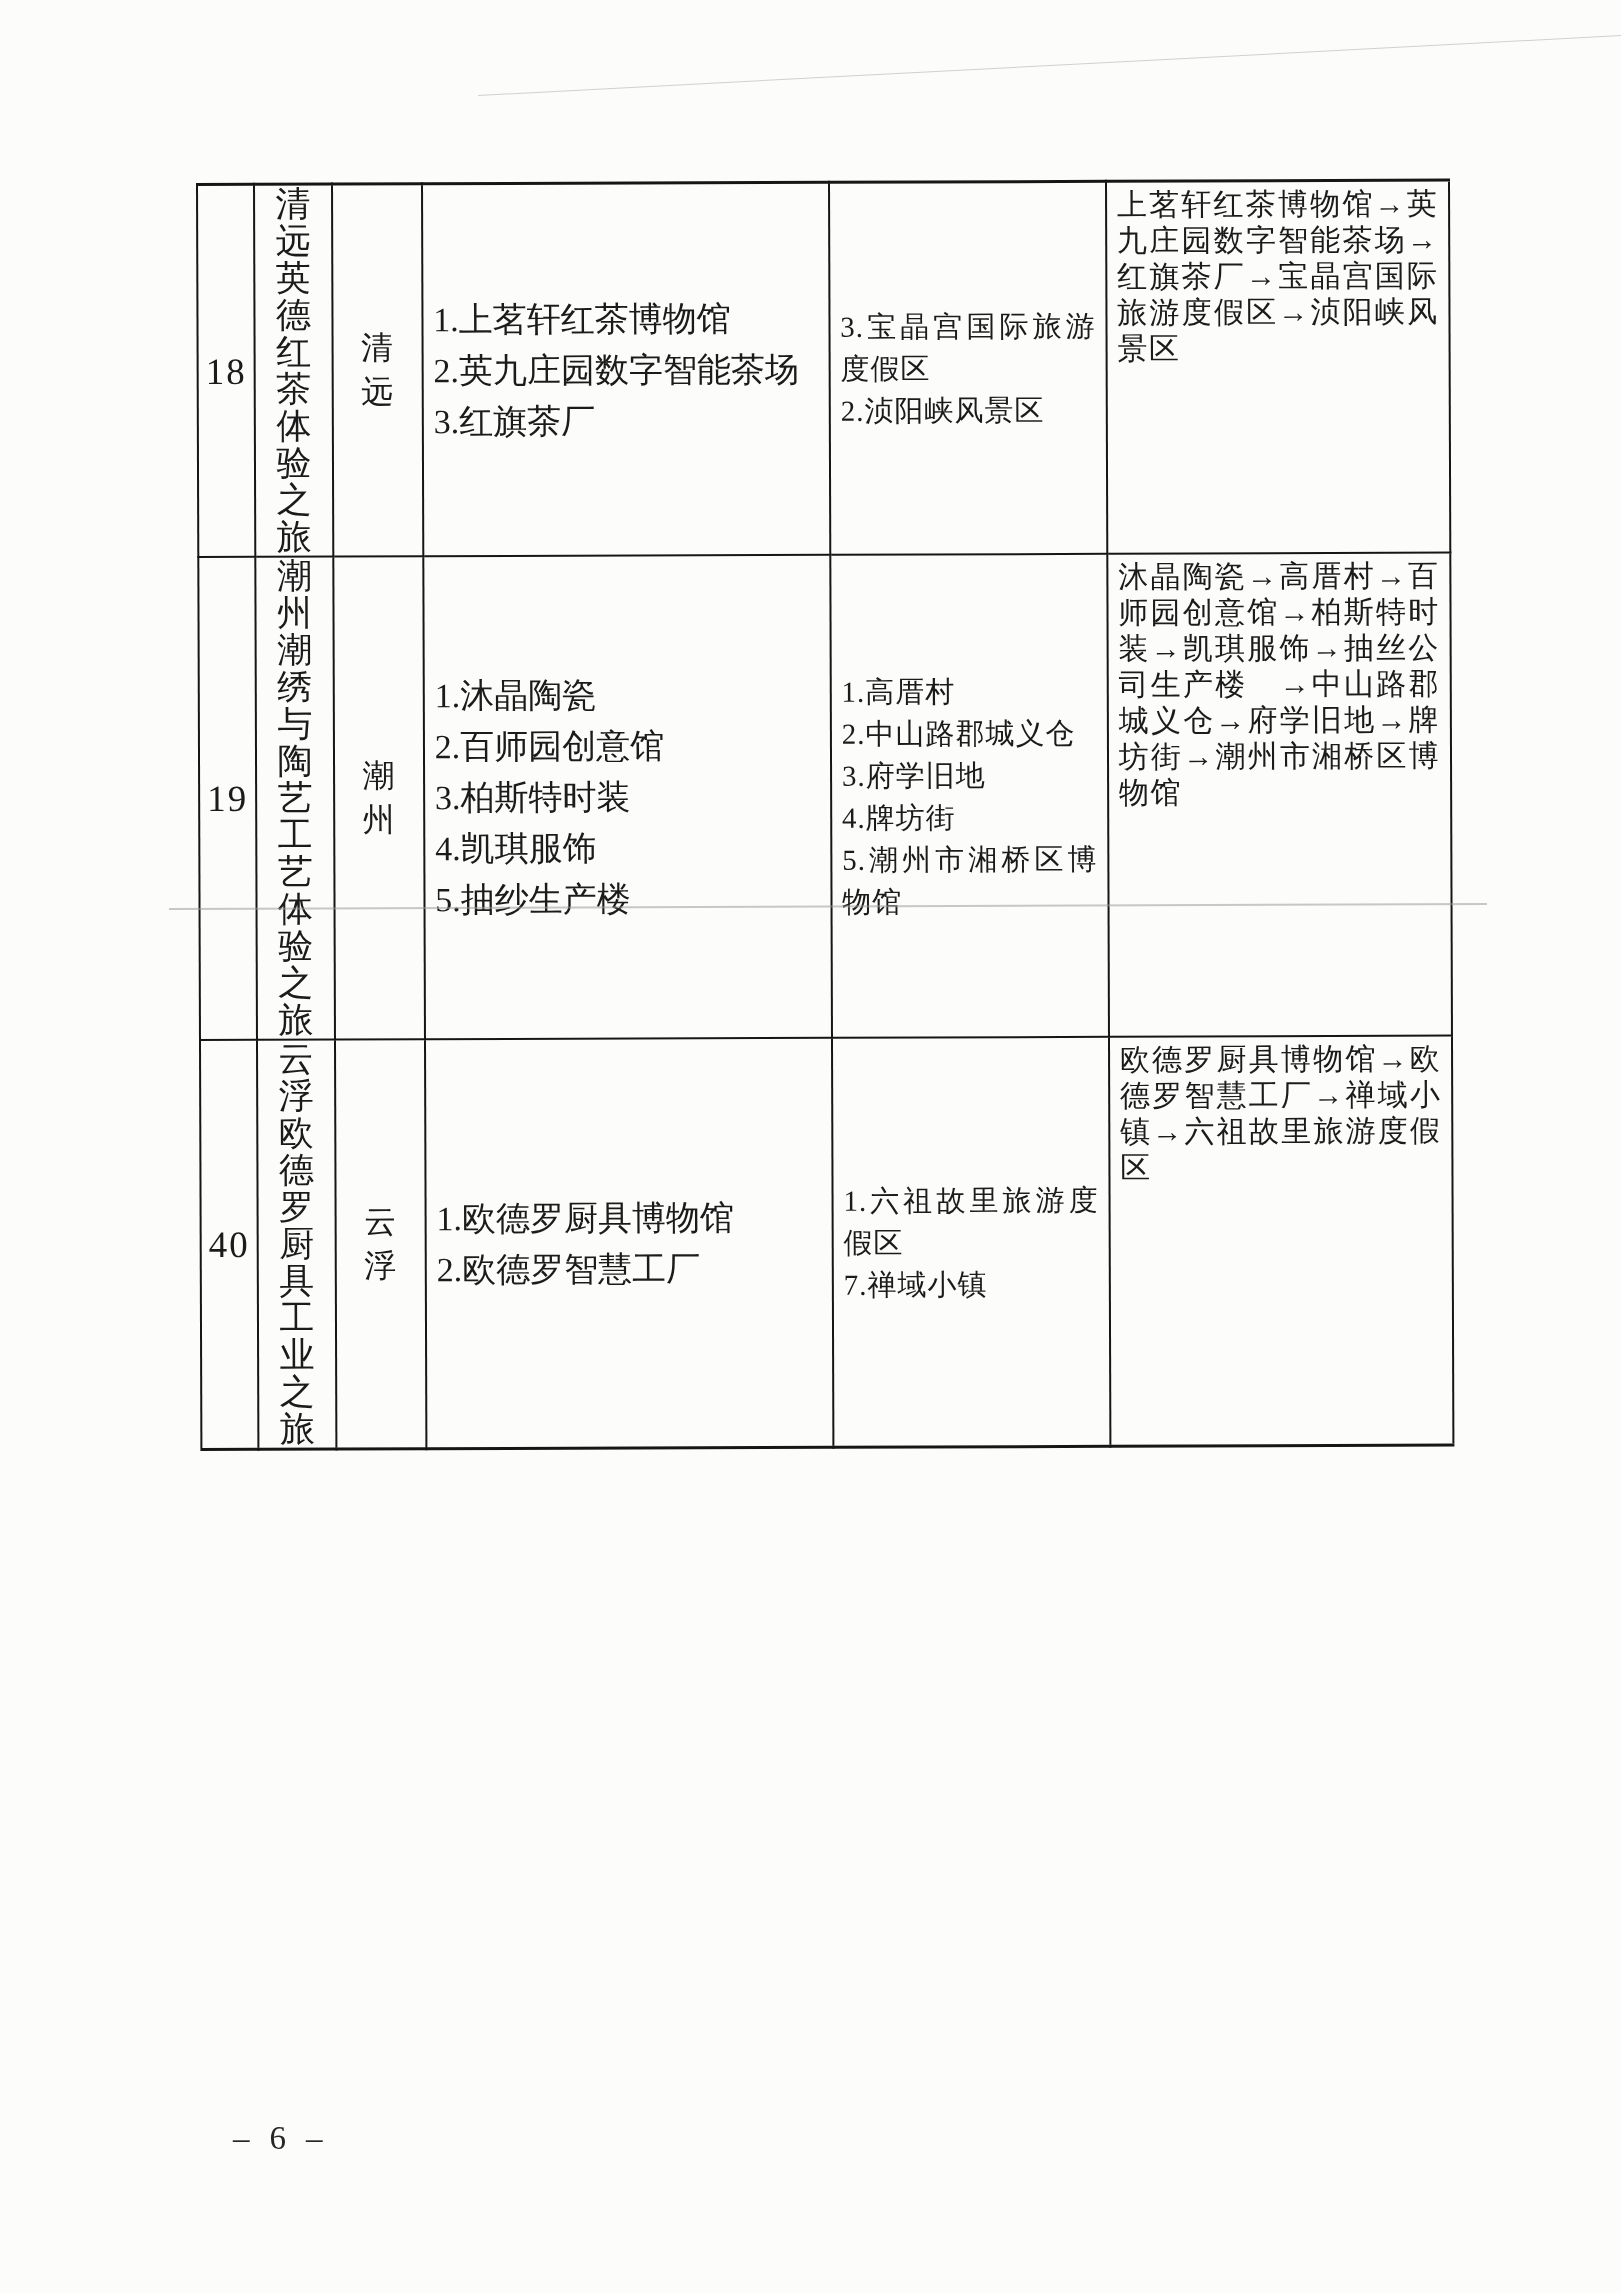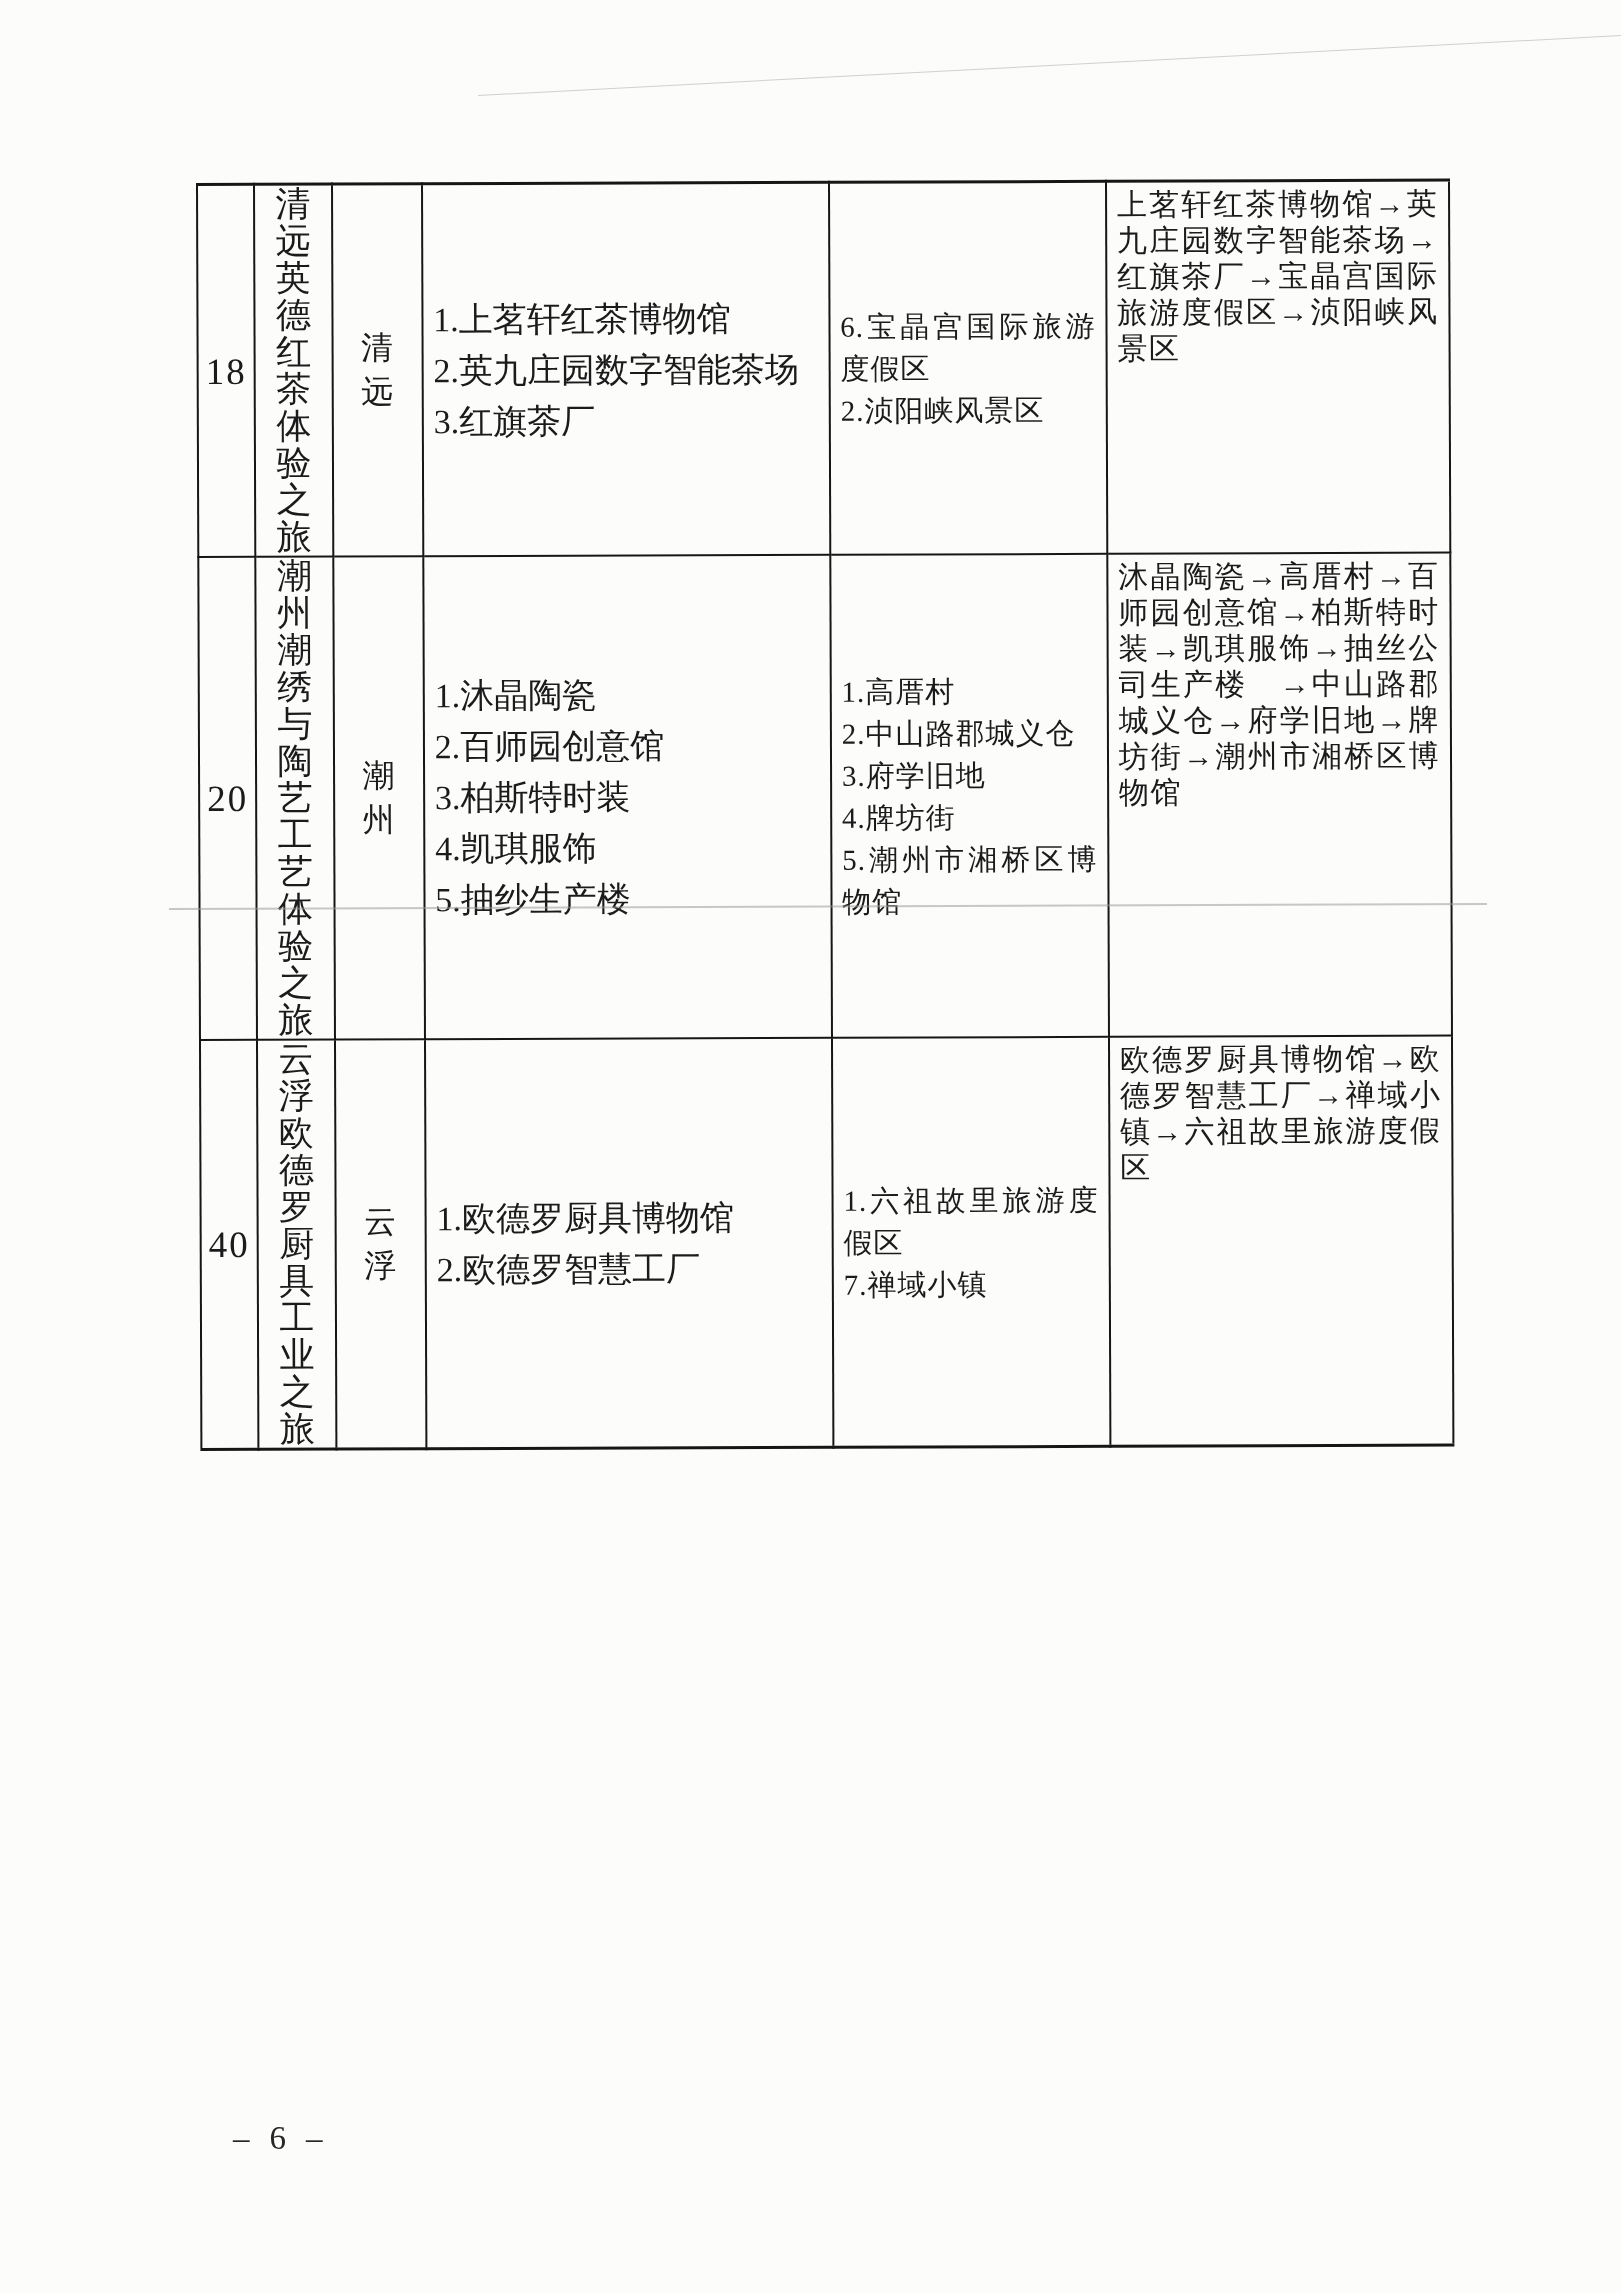--- a/index.html
+++ b/index.html
@@ -88,26 +88,26 @@
           <col style="width:343px">
       </colgroup>
       <tbody>
           <tr class="r18">
         <td class="c-no">18</td>
         <td class="c-theme">清远英德红茶体验之旅</td>
         <td class="c-city">清远</td>
         <td class="c-spots">1.上茗轩红茶博物馆
 2.英九庄园数字智能茶场
 3.红旗茶厂</td>
-        <td class="c-scenic">6.宝晶宫国际旅游度假区
+        <td class="c-scenic">3.宝晶宫国际旅游度假区
 2.浈阳峡风景区</td>
         <td class="c-route">上茗轩红茶博物馆→英九庄园数字智能茶场→红旗茶厂→宝晶宫国际旅游度假区→浈阳峡风景区</td>
       </tr>
       <tr class="r19">
-        <td class="c-no">20</td>
+        <td class="c-no">19</td>
         <td class="c-theme">潮州潮绣与陶艺工艺体验之旅</td>
         <td class="c-city">潮州</td>
         <td class="c-spots">1.沐晶陶瓷
 2.百师园创意馆
 3.柏斯特时装
 4.凯琪服饰
 5.抽纱生产楼</td>
         <td class="c-scenic">1.高厝村
 2.中山路郡城义仓
 3.府学旧地

